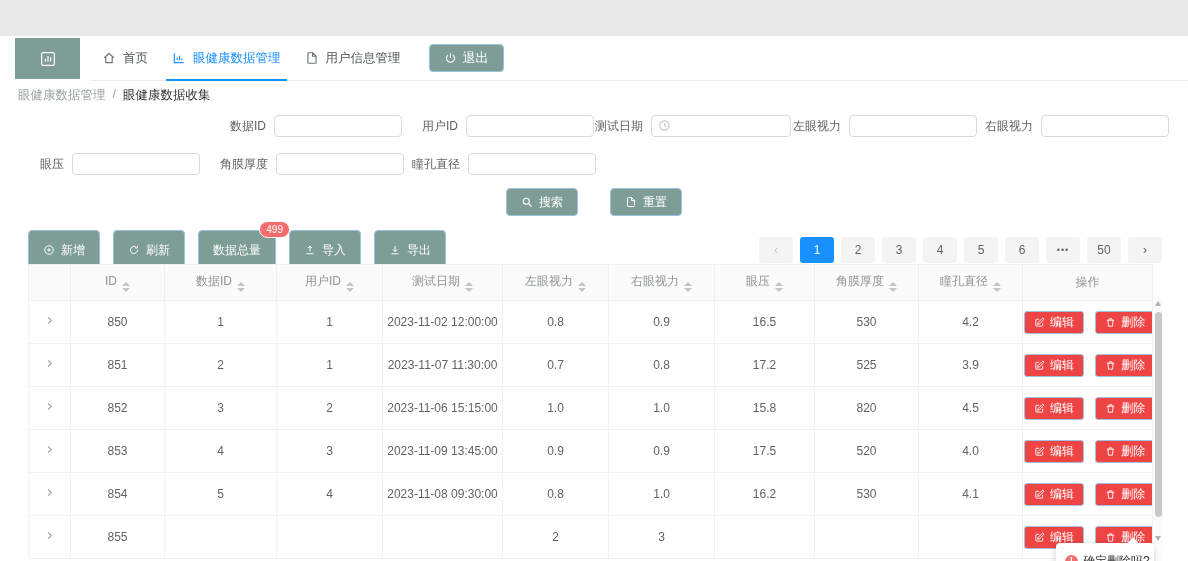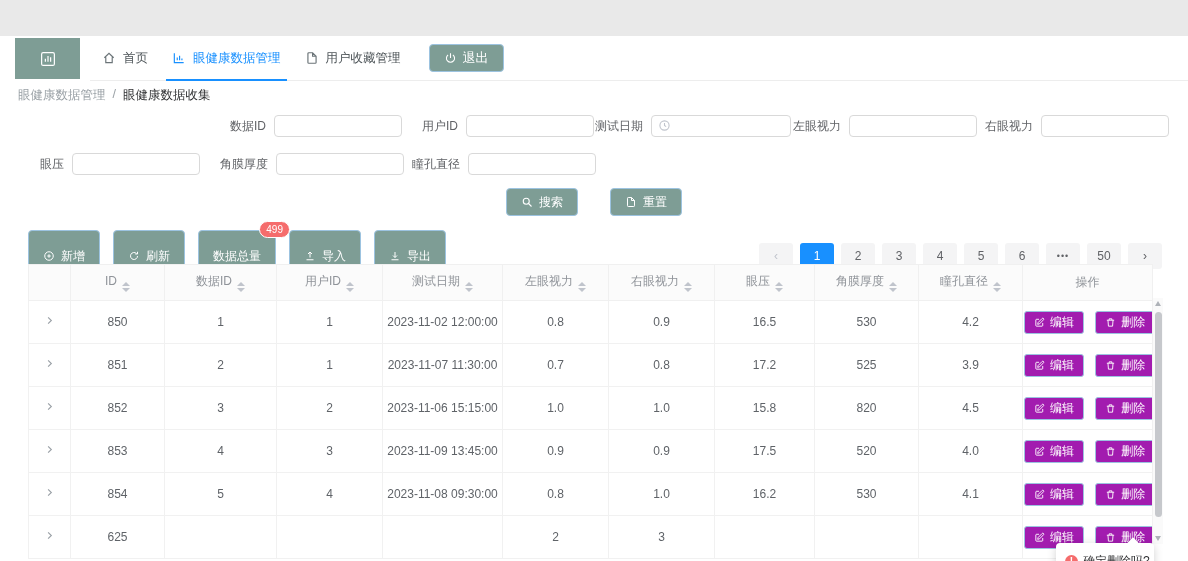--- a/index.html
+++ b/index.html
@@ -34,21 +34,21 @@
   .field input{width:128px;height:22px;border:1px solid #d9d9d9;border-radius:4px;outline:none;
         padding:0 8px;box-sizing:border-box;font-size:12px;color:#333;background:#fff;font-family:inherit;}
   .date-wrap{position:relative;}
   .date-wrap input{width:140px;padding-left:26px;}
   .date-wrap .clock{position:absolute;left:7px;top:4px;color:#c0c4cc;}
   .form-actions{position:absolute;top:77px;left:0;width:100%;display:flex;justify-content:center;gap:32px;}
   .form-actions .btn{padding:6px 14px;}
 
   
   .toolbar{position:absolute;top:194px;left:28px;right:26px;display:flex;align-items:center;}
-  .toolbar .btn{margin-right:13px;padding:18px 14px;}
+  .toolbar .btn{margin-right:13px;padding:12px 14px;}
   .total-wrap{position:relative;margin-right:13px;}
   .total-wrap .btn{margin:0;}
   .badge{position:absolute;top:-9px;right:-14px;background:#f56c6c;color:#fff;font-size:10px;
         line-height:13px;padding:1px 6px;border-radius:9px;border:1px solid #fff;}
   .pager{margin-left:auto;display:flex;align-items:center;gap:7px;}
   .page-item{min-width:26px;height:26px;display:flex;align-items:center;justify-content:center;
         background:#f4f4f5;border-radius:3px;font-size:12px;color:#606266;cursor:pointer;padding:0 4px;}
   .page-item.active{background:#1890ff;color:#fff;}
   .page-item.prev{color:#c0c4cc;}
   .page-item.dots{font-size:9px;letter-spacing:1px;color:#606266;}
@@ -59,21 +59,21 @@
   .data-table th{background:#fbfbfb;border:1px solid #f0f0f0;height:33px;font-size:12px;
         color:#8f9399;font-weight:400;cursor:pointer;}
   .data-table td{border:1px solid #f1f1f1;height:40px;font-size:12px;color:#5f6368;
         text-align:center;white-space:nowrap;overflow:hidden;}
   .date-cell{font-size:11px;}
   .sort{display:inline-flex;flex-direction:column;gap:2px;margin-left:5px;vertical-align:-1px;}
   .sort i{width:0;height:0;border-left:4px solid transparent;border-right:4px solid transparent;}
   .sort .up{border-bottom:4px solid #c0c4cc;}
   .sort .dn{border-top:4px solid #c0c4cc;}
   .expand{color:#9aa0a6;display:inline-flex;cursor:pointer;}
-  .row-btn{display:inline-flex;align-items:center;gap:5px;background:#a21caf;border:1px solid #9cc3e0;
+  .row-btn{display:inline-flex;align-items:center;gap:5px;background:#ef4444;border:1px solid #9cc3e0;
         color:#fff;font-size:12px;padding:4px 9px;border-radius:3px;cursor:pointer;font-family:inherit;line-height:13px;}
   .actions-cell{white-space:nowrap;}
   .actions-cell .row-btn + .row-btn{margin-left:8px;justify-content:space-between;}
 
   
   .vscroll{position:absolute;top:262px;left:1153px;width:10px;height:246px;background:#fafafa;}
   .sb-arrow{position:absolute;left:0;width:10px;height:11px;display:flex;align-items:center;justify-content:center;cursor:pointer;}
   .sb-arrow.up{top:0;}
   .sb-arrow.down{bottom:0;}
   .sb-arrow .tri-up{width:0;height:0;border-left:3.5px solid transparent;border-right:3.5px solid transparent;border-bottom:5px solid #aeb2b8;}
@@ -123,21 +123,21 @@
           </svg>
       </span>
       <span>眼健康数据管理</span>
     </div>
     <div class="tab">
       <span class="ticon">
         <svg width="14" height="14" viewBox="0 0 24 24" fill="none" stroke="currentColor" stroke-width="2">
             <path d="M13 3H6.5A1.5 1.5 0 0 0 5 4.5v15A1.5 1.5 0 0 0 6.5 21h11a1.5 1.5 0 0 0 1.5-1.5V9zM13 3v6h6"></path>
           </svg>
       </span>
-      <span>用户收藏管理</span>
+      <span>用户信息管理</span>
     </div>
     <button class="btn logout">
       <span>
         <svg width="13" height="13" viewBox="0 0 24 24" fill="none" stroke="currentColor" stroke-width="2">
             <path d="M12 2.5V11M7.5 5.5a7.5 7.5 0 1 0 9 0"></path>
           </svg>
       </span>
       <span>退出</span>
     </button>
   </div>
@@ -496,21 +496,21 @@
               <span>删除</span>
             </button>
         </td>
       </tr>
       <tr>
         <td><span class="expand">
               <svg width="11" height="11" viewBox="0 0 24 24" fill="none" stroke="currentColor" stroke-width="2.4">
                 <path d="m9 5 7 7-7 7"></path>
               </svg>
             </span></td>
-        <td>625</td>
+        <td>855</td>
         <td></td>
         <td></td>
         <td class="date-cell"></td>
         <td>2</td>
         <td>3</td>
         <td></td>
         <td></td>
         <td></td>
         <td class="actions-cell">
           <button class="row-btn">

